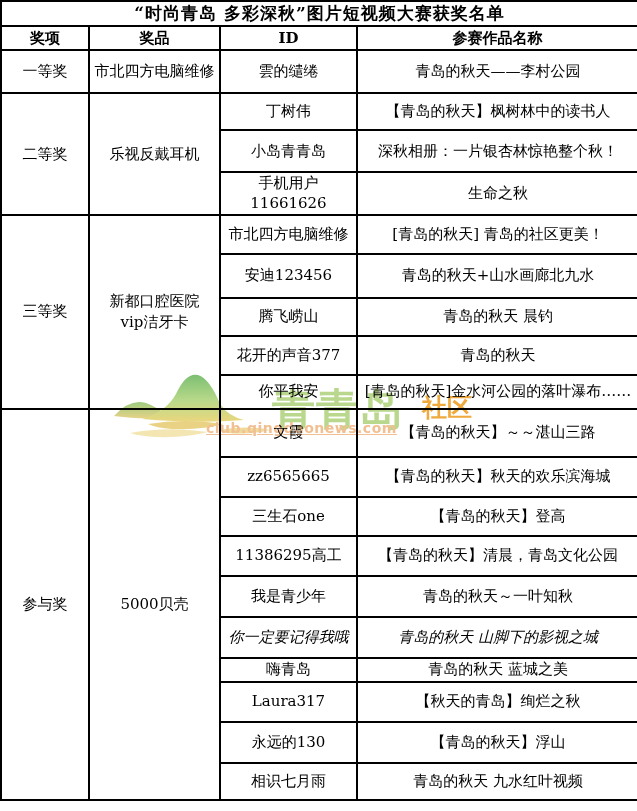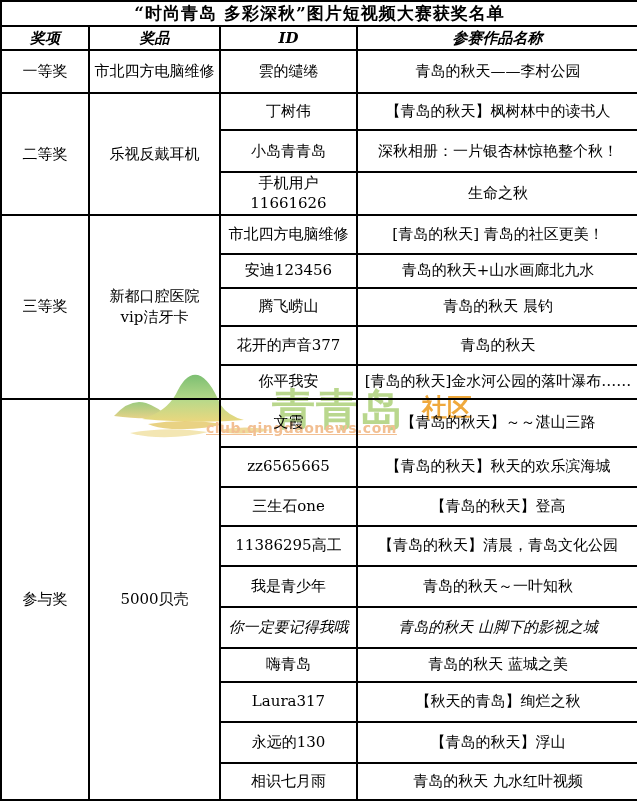--- a/index.html
+++ b/index.html
@@ -39,21 +39,20 @@
     text-align:center;
     vertical-align:middle;
     letter-spacing:1px;
   }
   tr.header-row th{
     height:24px;
     font-size:15px;
     font-weight:bold;
     text-align:center;
     vertical-align:middle;
-    font-style:italic;
   }
   td{
     font-size:15px;
     vertical-align:middle;
     line-height:1.35;
   }
   td.award-cell, td.prize-cell, td.id-cell{
     text-align:center;
   }
   td.prize-cell{
@@ -143,21 +142,21 @@
           <td class="id-cell">手机用户11661626</td>
           <td class="work-cell">生命之秋</td>
         </tr>
         <tr style="height: 39px;">
           <td class="award-cell" rowspan="5">三等奖</td>
           <td class="prize-cell" rowspan="5">新都口腔医院
 vip洁牙卡</td>
           <td class="id-cell">市北四方电脑维修</td>
           <td class="work-cell">[青岛的秋天] 青岛的社区更美！</td>
         </tr>
-        <tr style="height: 34px;">
+        <tr style="height: 44px;">
           <td class="id-cell">安迪123456</td>
           <td class="work-cell">青岛的秋天+山水画廊北九水</td>
         </tr>
         <tr style="height: 38px;">
           <td class="id-cell">腾飞崂山</td>
           <td class="work-cell">青岛的秋天 晨钓</td>
         </tr>
         <tr style="height: 39px;">
           <td class="id-cell">花开的声音377</td>
           <td class="work-cell">青岛的秋天</td>
@@ -185,21 +184,21 @@
           <td class="work-cell">【青岛的秋天】清晨，青岛文化公园</td>
         </tr>
         <tr style="height: 41px;">
           <td class="id-cell">我是青少年</td>
           <td class="work-cell">青岛的秋天～一叶知秋</td>
         </tr>
         <tr style="height: 41px; font-style: italic;">
           <td class="id-cell">你一定要记得我哦</td>
           <td class="work-cell">青岛的秋天 山脚下的影视之城</td>
         </tr>
-        <tr style="height: 34px; border-radius: 9px;">
+        <tr style="height: 24px; border-radius: 9px;">
           <td class="id-cell">嗨青岛</td>
           <td class="work-cell">青岛的秋天 蓝城之美</td>
         </tr>
         <tr style="height: 40px;">
           <td class="id-cell">Laura317</td>
           <td class="work-cell">【秋天的青岛】绚烂之秋</td>
         </tr>
         <tr style="height: 41px; margin-left: 18px;">
           <td class="id-cell">永远的130</td>
           <td class="work-cell">【青岛的秋天】浮山</td>

